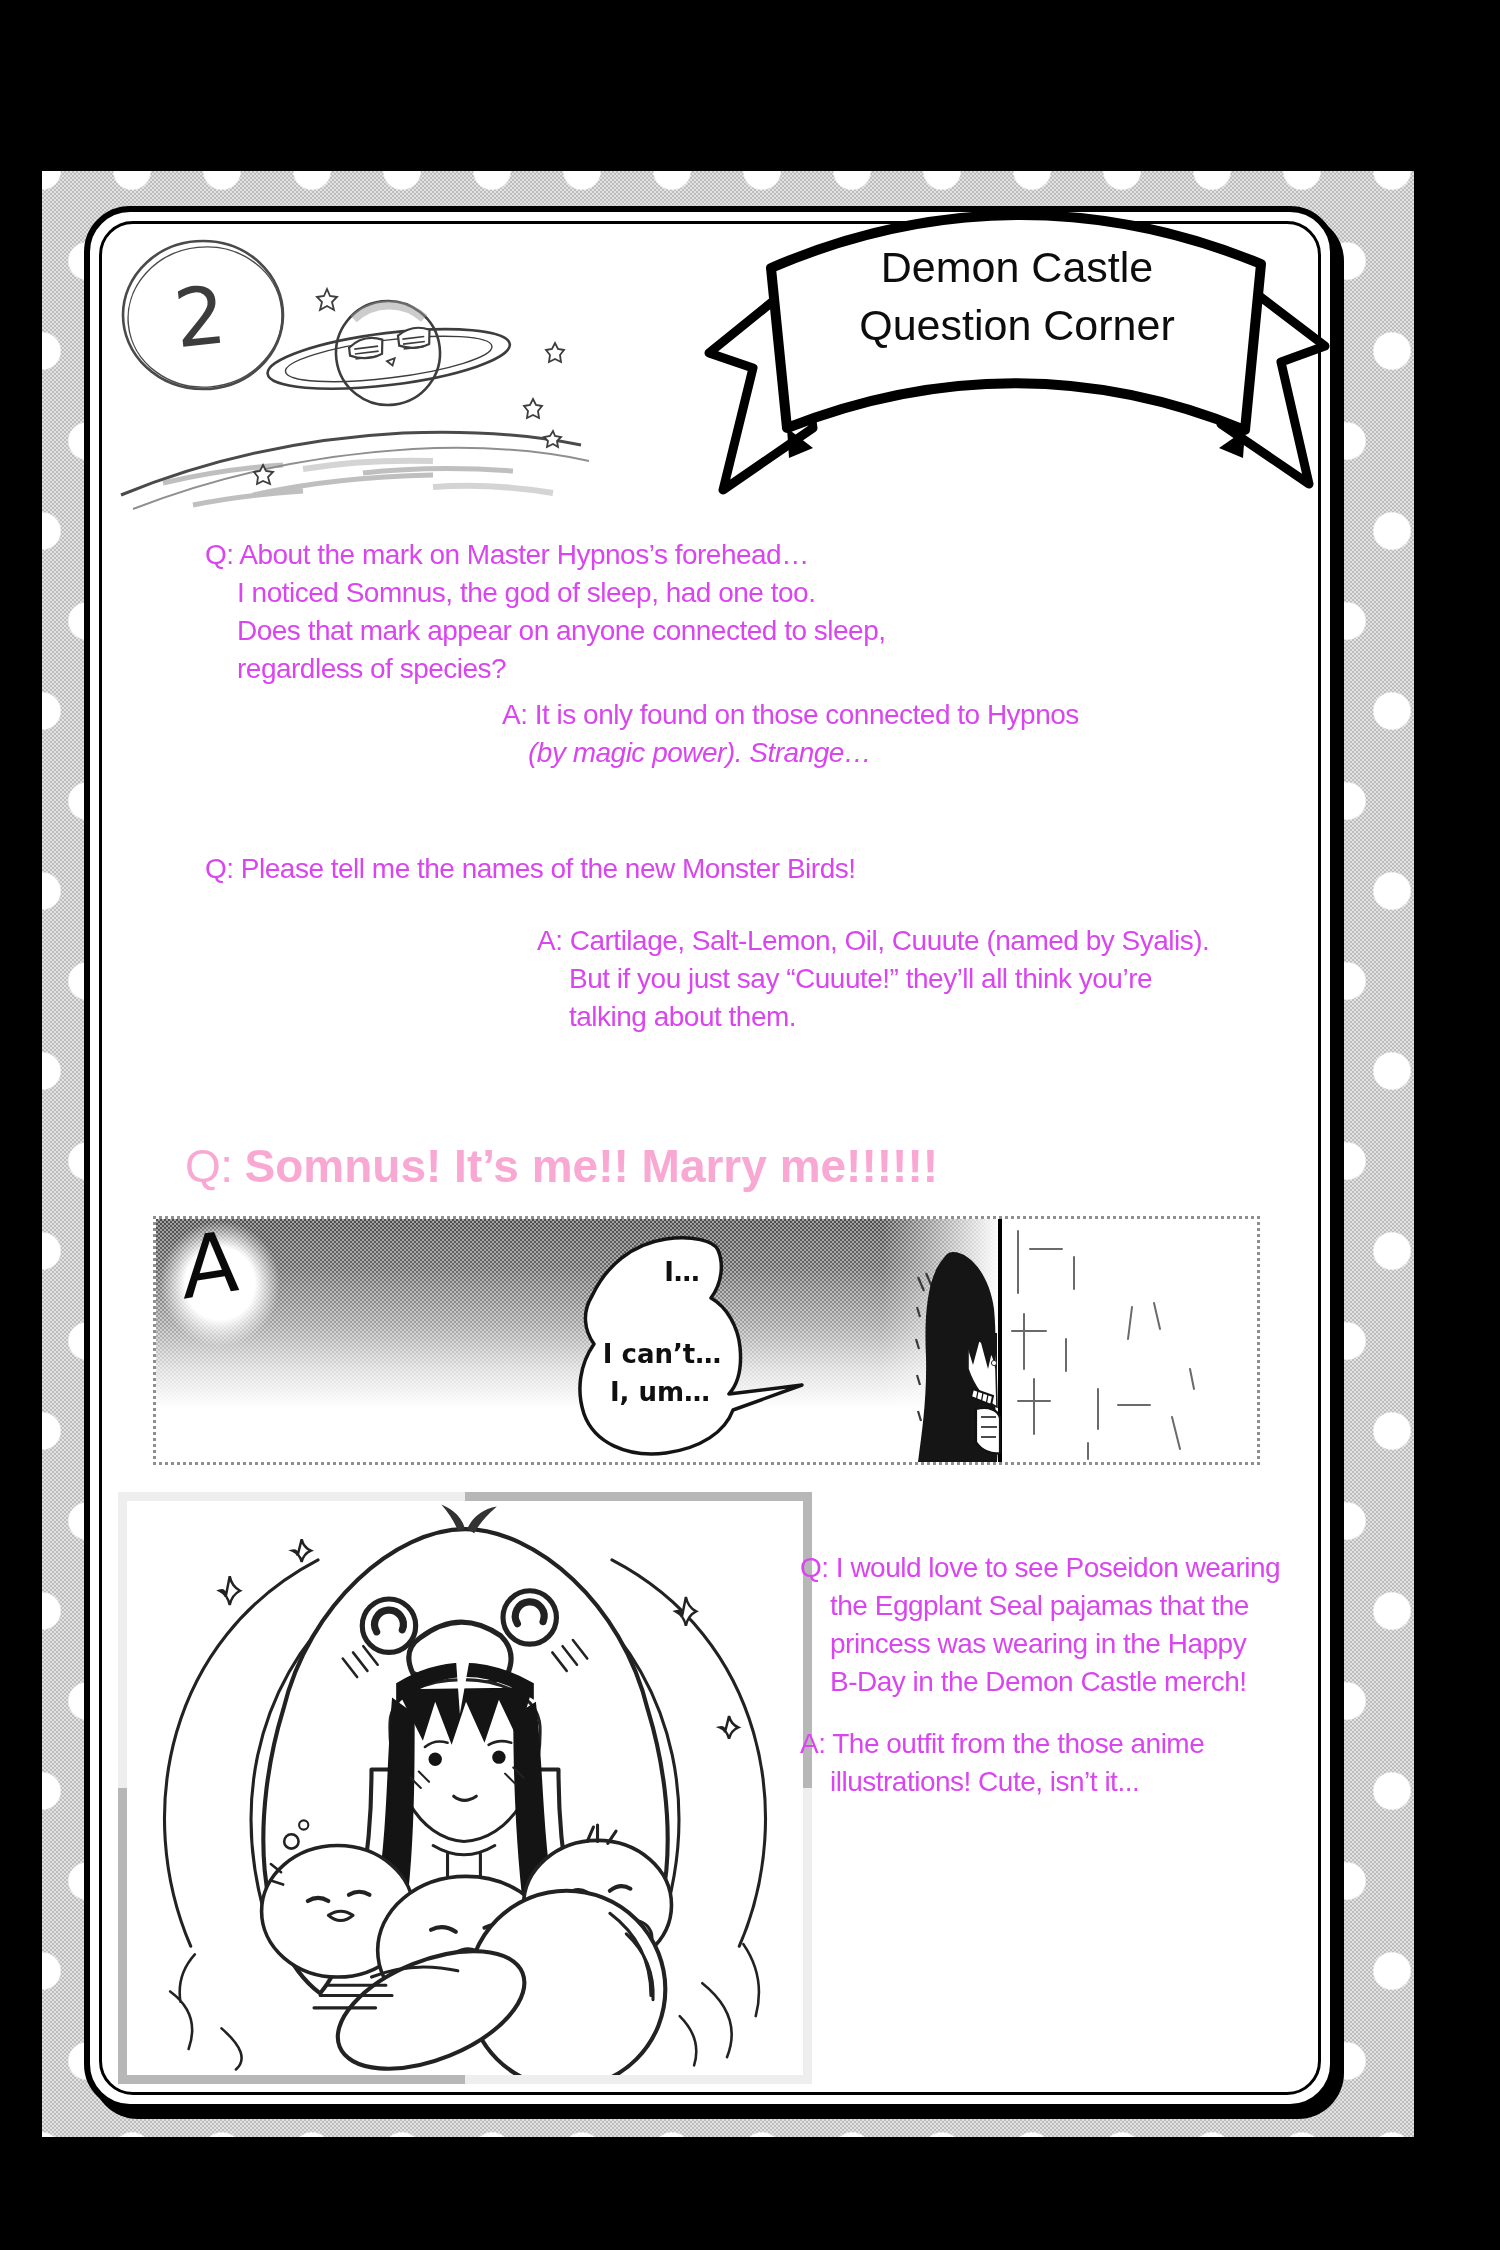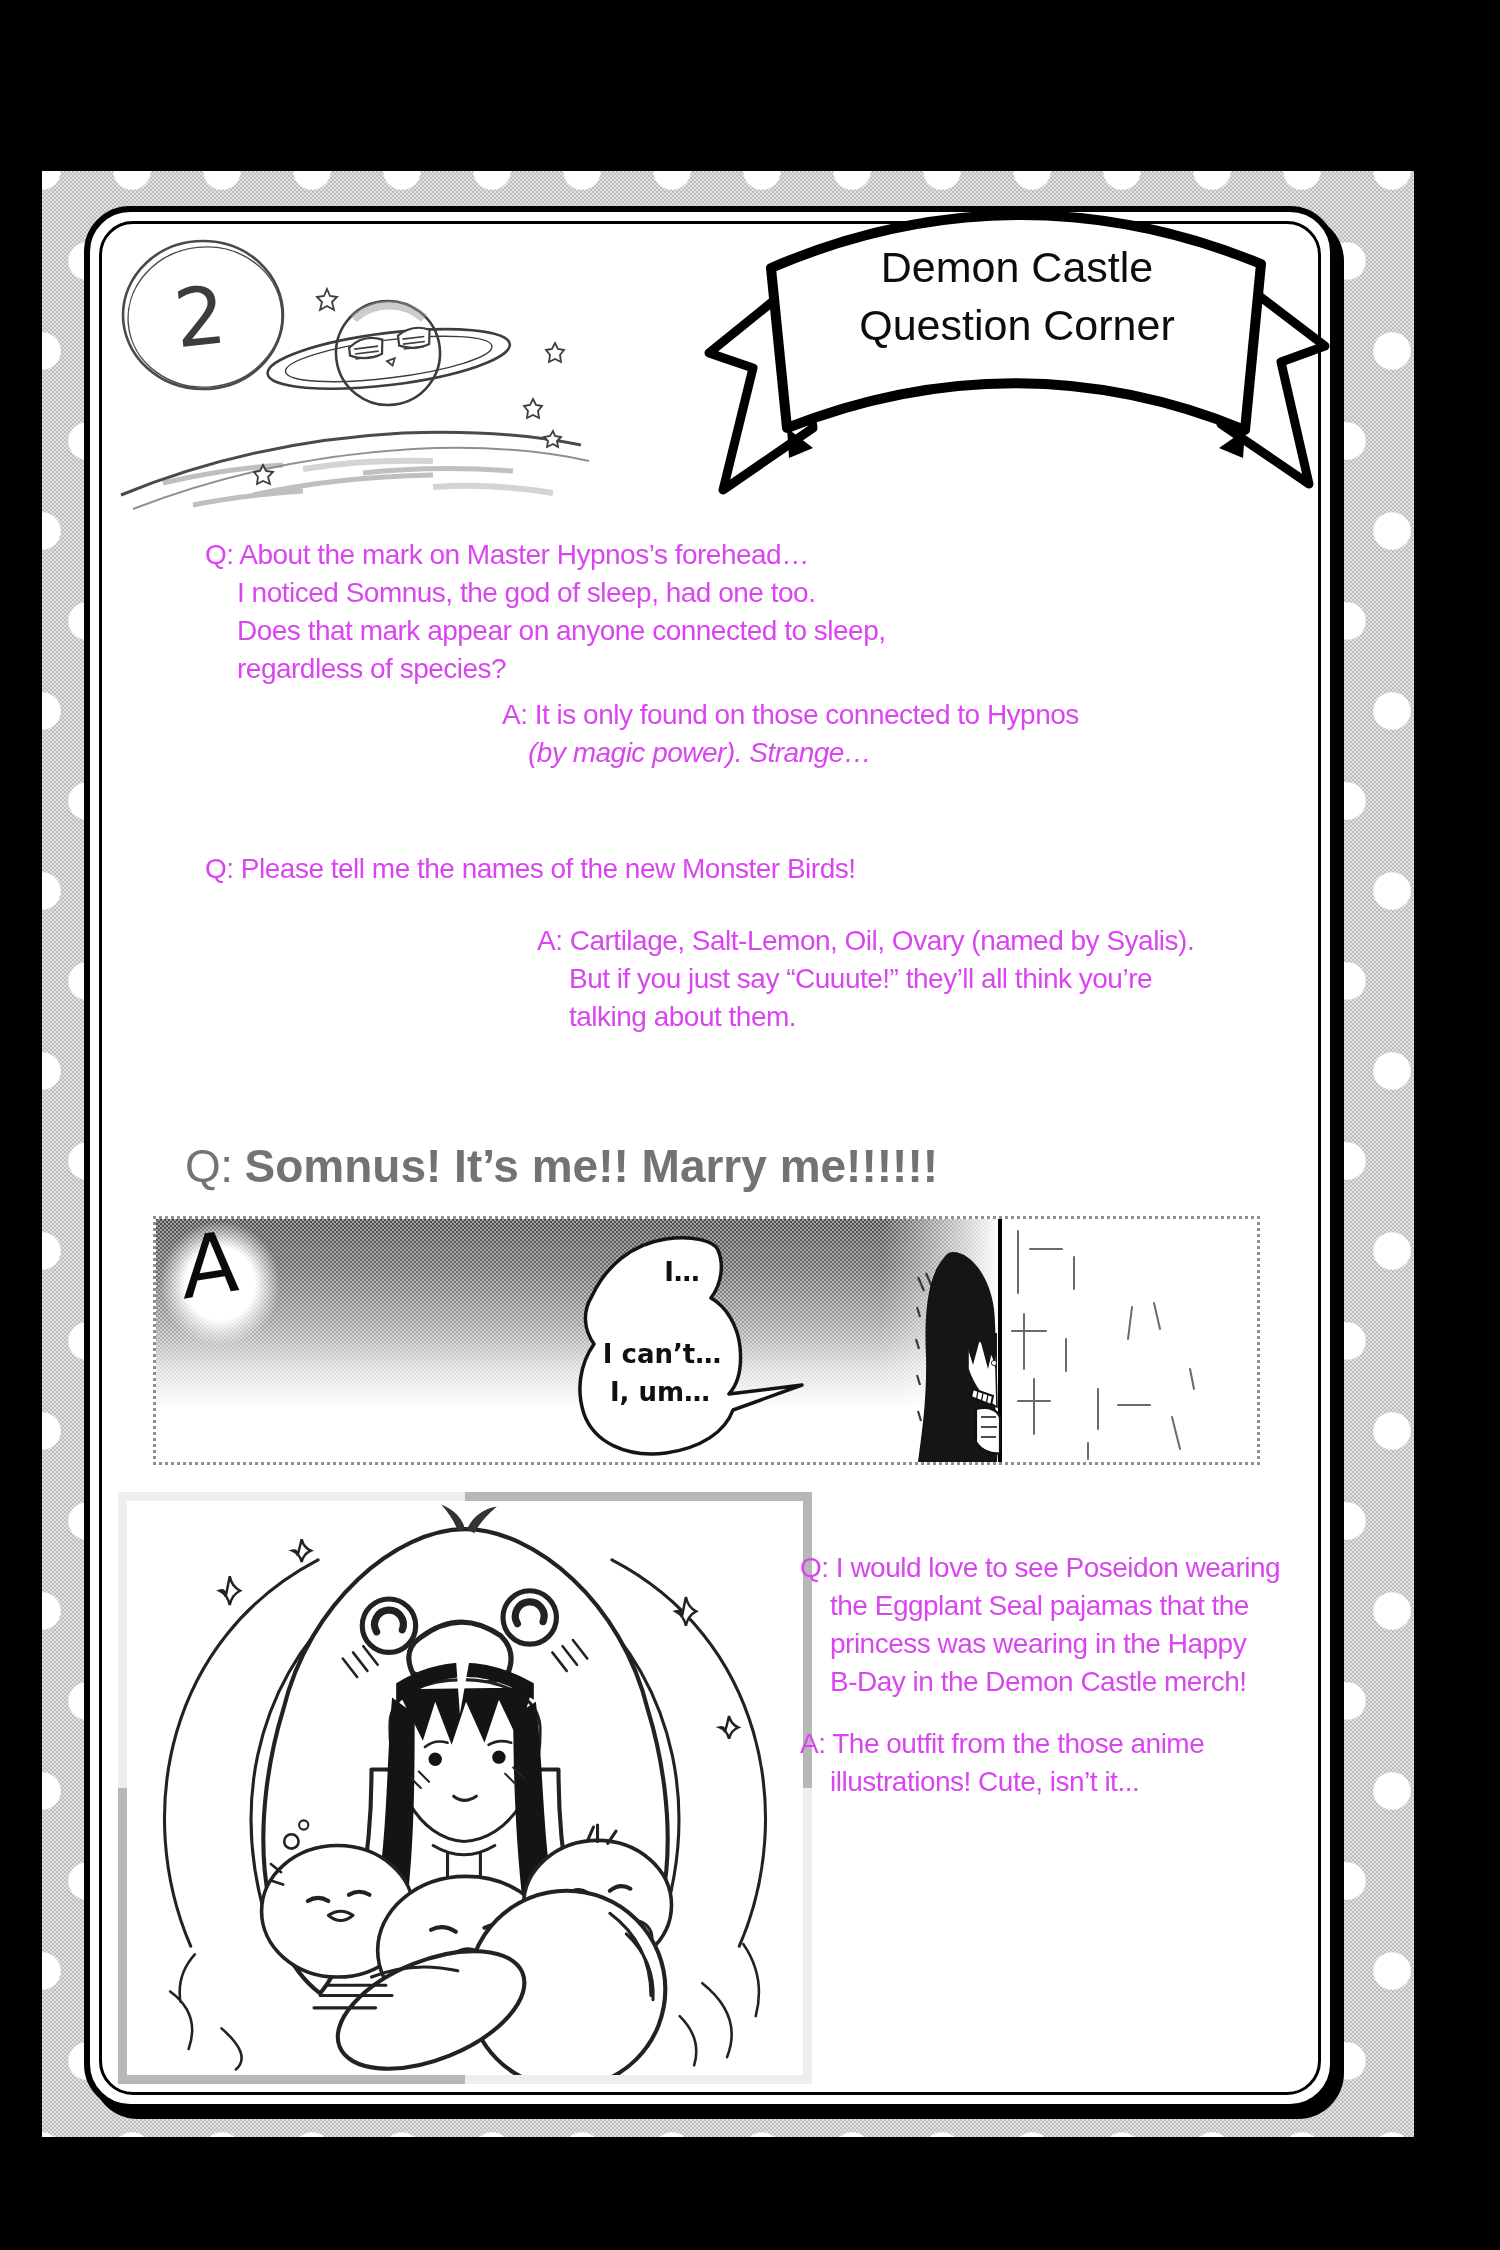--- a/index.html
+++ b/index.html
@@ -32,21 +32,21 @@
     position:absolute;color:#d946ef;font-size:28px;line-height:38px;
     letter-spacing:-0.5px;white-space:nowrap;z-index:3;
   }
   .qa .cont{display:block;}
   .q1 .cont{margin-left:32px;}
   .a1 .cont{margin-left:26px;font-style:italic;}
   .a2 .cont{margin-left:32px;}
   .q4 .cont,.a4 .cont{margin-left:30px;}
   
   .q-big{
-    position:absolute;left:185px;top:1138px;z-index:3;color:#737373;
+    position:absolute;left:185px;top:1138px;z-index:3;color:#f9a8d4;
     font-size:46px;line-height:56px;letter-spacing:-0.5px;white-space:nowrap;
   }
   .q-big .bold{font-weight:700;margin-left:12px;letter-spacing:0;}
   
   .banner{position:absolute;left:693px;top:170px;width:648px;height:348px;z-index:6;}
   .banner text{
     font-family:"Liberation Sans",sans-serif;font-size:43px;fill:#0d0d0d;letter-spacing:0;
   }
   
   .sketch{position:absolute;left:103px;top:233px;width:492px;height:290px;z-index:2;}
@@ -165,21 +165,21 @@
 <div class="qa a1" style="left:502px;top:696px;">
   <span>A: It is only found on those connected to Hypnos</span>
   <span class="cont">(by magic power). Strange…</span>
 </div>
 
 <div class="qa q2" style="left:205px;top:850px;">
   <span>Q: Please tell me the names of the new Monster Birds!</span>
 </div>
 
 <div class="qa a2" style="left:537px;top:922px;">
-  <span>A: Cartilage, Salt-Lemon, Oil, Ovary (named by Syalis).</span>
+  <span>A: Cartilage, Salt-Lemon, Oil, Cuuute (named by Syalis).</span>
   <span class="cont">But if you just say “Cuuute!” they’ll all think you’re</span>
   <span class="cont">talking about them.</span>
 </div>
 
 <div class="q-big">
   <span>Q:</span><span class="bold">Somnus! It’s me!! Marry me!!!!!!</span>
 </div>
 
 <div class="panel">
   <div class="panel-grad"></div>

